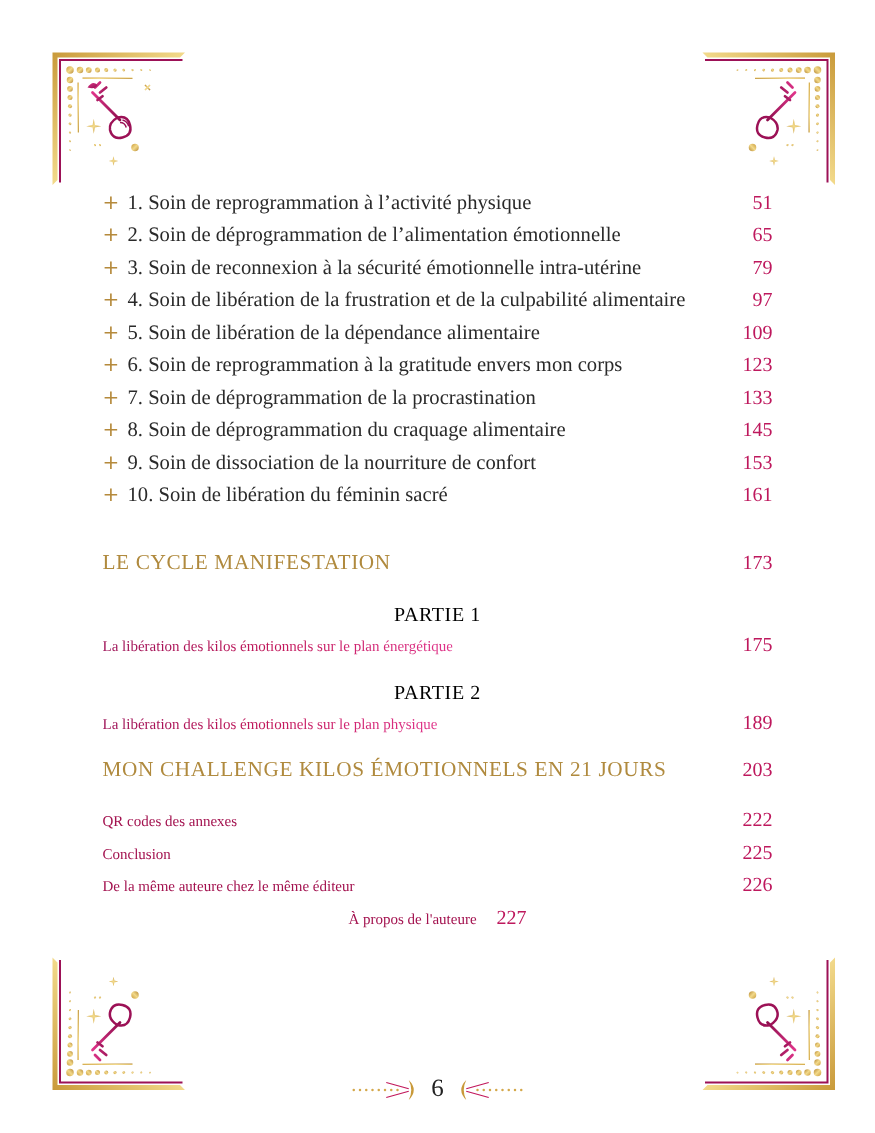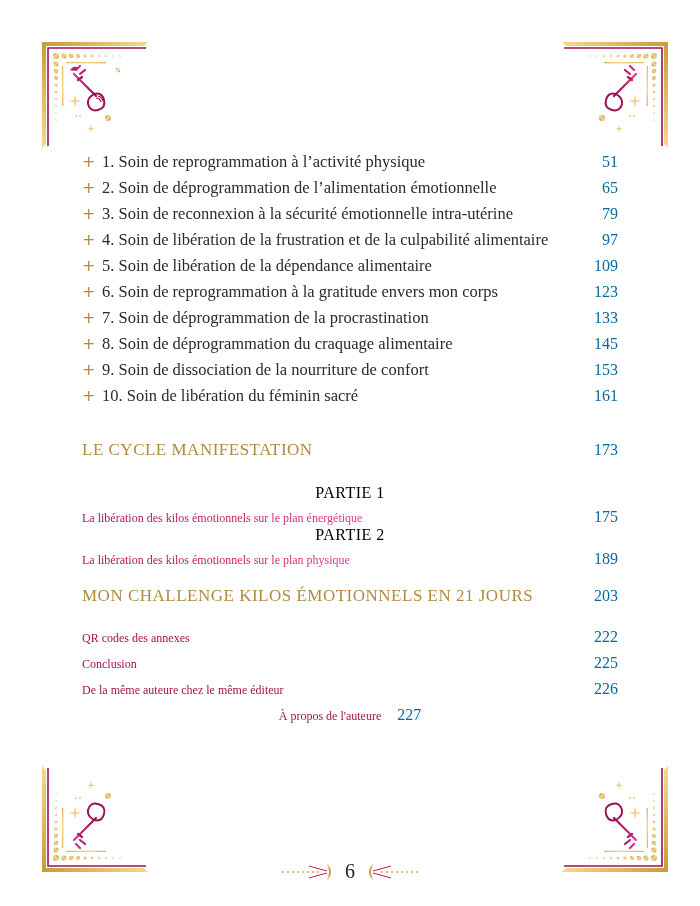--- a/index.html
+++ b/index.html
@@ -13,21 +13,21 @@
     .corner { position: absolute; width: 110px; height: 110px; }
     .corner svg { width: 110px; height: 110px; display: block; }
     .corner.tl { left: 40px; top: 40px; }
     .corner.tr { right: 30px; top: 40px; transform: scaleX(-1); }
     .corner.bl { left: 40px; bottom: 32px; transform: scaleY(-1); }
     .corner.br { right: 30px; bottom: 32px; transform: scale(-1,-1); }
 
     
     .toc { position: absolute; left: 82px; right: 82px; top: 152px; }
     .row { display: flex; align-items: baseline; justify-content: space-between; color: #2a2a2a; }
-    .row .num { font-size: 16px; color: #0369a1; text-align: right; min-width: 40px; }
+    .row .num { font-size: 16px; color: #be185d; text-align: right; min-width: 40px; }
 
     .sub { height: 26px; font-size: 16.5px; }
     .sub .left { display: flex; align-items: baseline; }
     .sub .plus { color: #b58a3c; font-size: 16px; width: 20px; display: inline-block; font-family: "DejaVu Sans", sans-serif; }
 
     .gold-head {
       font-family: "Liberation Serif", serif; color: #b08a3e; font-size: 17px; letter-spacing: 0.5px;
       text-transform: uppercase; font-variant: small-caps;
     }
     .section-title {
@@ -340,21 +340,21 @@
       <span class="gold-head">LE CYCLE MANIFESTATION</span>
       <span class="num">173</span>
     </div>
 
     <div class="partie" style="margin-top:24px;">PARTIE 1</div>
     <div class="row" style="margin-top:6px;">
       <span class="section-title">La libération des kilos émotionnels sur le plan énergétique</span>
       <span class="num">175</span>
     </div>
 
-    <div class="partie" style="">PARTIE 2</div>
+    <div class="partie" style="margin-top:20px;">PARTIE 2</div>
     <div class="row" style="margin-top:6px;gap:36px;">
       <span class="section-title">La libération des kilos émotionnels sur le plan physique</span>
       <span class="num">189</span>
     </div>
 
     <div class="row" style="margin-top:18px;">
       <span class="gold-head">MON CHALLENGE KILOS ÉMOTIONNELS EN 21 JOURS</span>
       <span class="num">203</span>
     </div>
 

